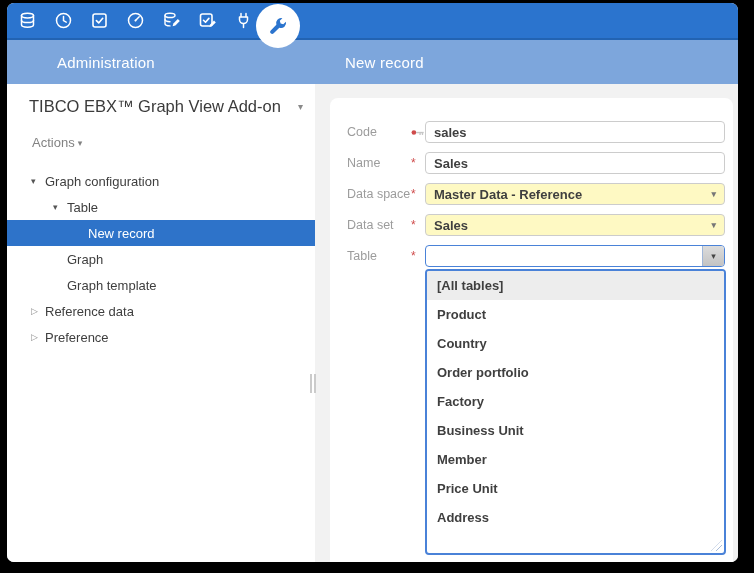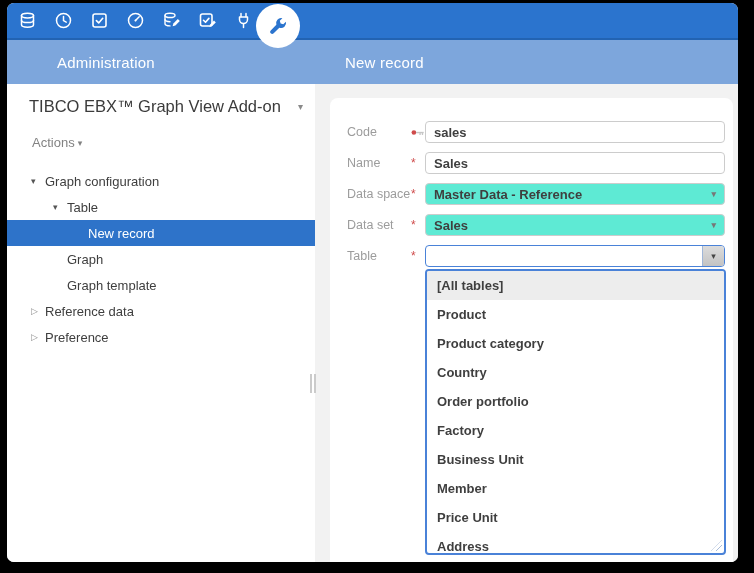--- a/index.html
+++ b/index.html
@@ -63,21 +63,21 @@
   }
   .frow{display:flex;align-items:center;height:22px;margin:0 0 9px 0;padding-left:17px;}
   .flabel{width:64px;flex:none;font-size:12.5px;color:#9c9c9c;white-space:nowrap;}
   .fmark{width:14px;flex:none;display:flex;align-items:center;font-size:12px;color:#cf4b4b;}
   .fctrl{flex:1;margin-right:8px;position:relative;min-width:0;}
   .tinput{
     width:100%;height:22px;box-sizing:border-box;border:1px solid #ccc;border-radius:4px;
     padding:0 8px;font-family:"Liberation Sans",sans-serif;font-size:13px;font-weight:600;color:#3f3f3f;outline:none;background:#fff;
   }
   .select{
-    height:22px;box-sizing:border-box;border:1px solid #ccc;border-radius:4px;background:#5eead4;
+    height:22px;box-sizing:border-box;border:1px solid #ccc;border-radius:4px;background:#fef9c3;
     display:flex;align-items:center;padding:0 22px 0 8px;font-size:13px;font-weight:600;color:#3f3f3f;
     position:relative;cursor:pointer;white-space:nowrap;overflow:hidden;
   }
   .select .scaret{position:absolute;right:8px;top:50%;transform:translateY(-50%);font-size:9px;color:#777;}
   .combo{position:relative;height:22px;}
   .combo .tinput{border:1px solid #4a82d8;padding-right:26px;}
   .combo-btn{
     position:absolute;right:1px;top:1px;bottom:1px;width:22px;border:none;border-left:1px solid #9fb6d8;
     background:linear-gradient(#dcdcdc,#c3c3c3);border-radius:0 3px 3px 0;cursor:pointer;
     display:flex;align-items:center;justify-content:center;font-size:9px;color:#444;padding:0;
@@ -270,21 +270,20 @@
               <span class="flabel">Table</span>
               <span class="fmark">*</span>
               <div class="fctrl">
                 <div class="combo"><input class="tinput" type="text" style=""><button class="combo-btn">▾</button></div>
               </div>
             </div>
           </div>
         <div class="dropdown" id="dropdown">
             <div class="dd-item hl">[All tables]</div>
             <div class="dd-item">Product</div>
-            <div class="dd-item">Product category</div>
             <div class="dd-item">Country</div>
             <div class="dd-item">Order portfolio</div>
             <div class="dd-item">Factory</div>
             <div class="dd-item">Business Unit</div>
             <div class="dd-item">Member</div>
             <div class="dd-item">Price Unit</div>
             <div class="dd-item">Address</div>
             <div class="resize"></div>
           </div>
       </div>

